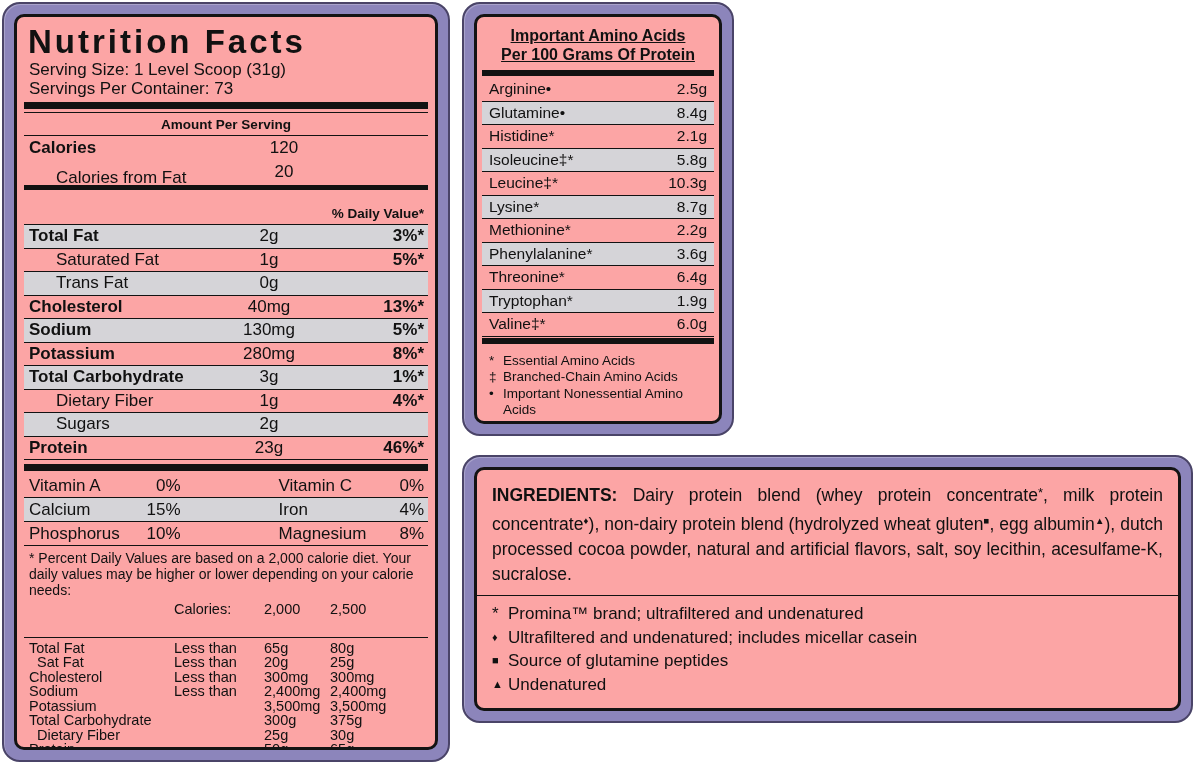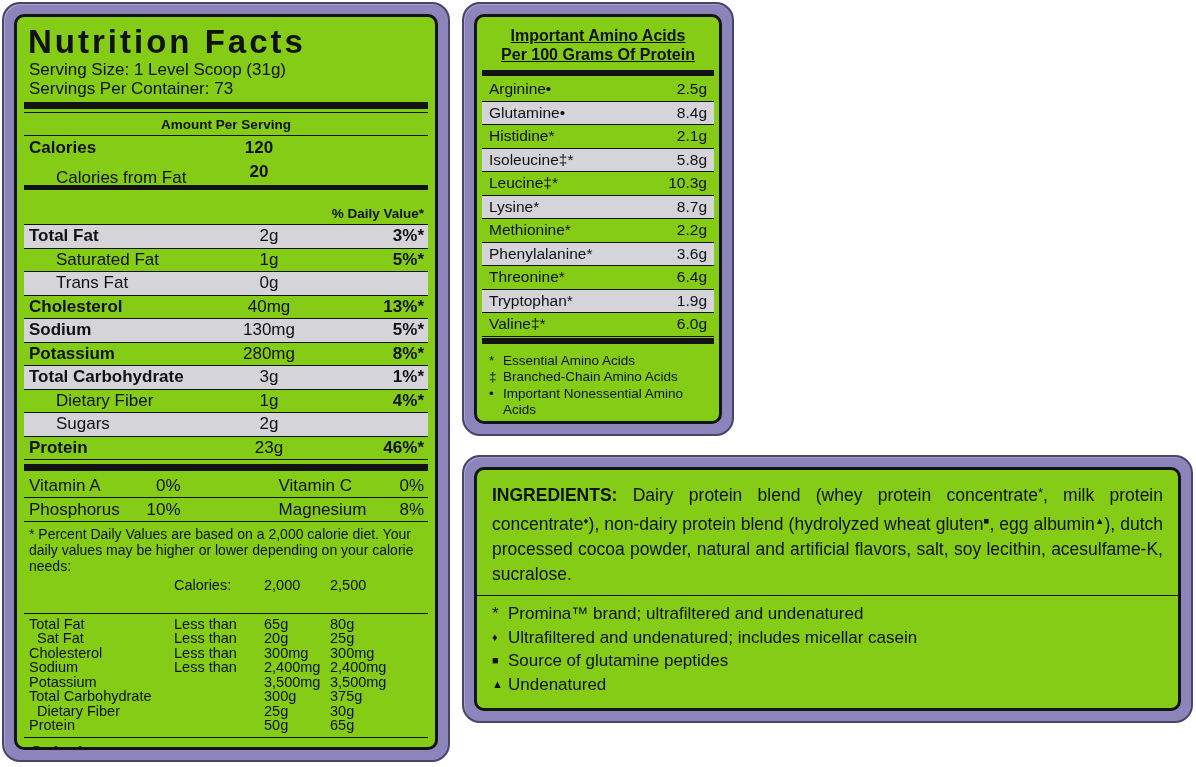--- a/index.html
+++ b/index.html
@@ -3,36 +3,36 @@
 <meta charset="utf-8">
 <style>
   * { margin:0; padding:0; box-sizing:border-box; }
   html,body { width:1196px; height:767px; background:#ffffff;
     font-family:"Liberation Sans","DejaVu Sans",sans-serif; color:#111; }
   .stage { position:relative; width:1196px; height:767px; overflow:hidden; }
 
   
   .panel { position:absolute; background:#8c85bb; border:2px solid #4a4468;
     border-radius:18px; padding:10px; box-shadow: inset 1px 1px 0 rgba(255,255,255,.25); }
-  .card { width:100%; height:100%; background:#84cc16; border:3px solid #141414;
+  .card { width:100%; height:100%; background:#fca5a5; border:3px solid #141414;
     border-radius:10px; overflow:hidden; }
 
   
   #panel-nutrition { left:2px; top:2px; width:448px; height:760px; }
   #panel-nutrition .card { padding:4px 7px; }
   .nf-title { font-size:33px; font-weight:bold; letter-spacing:3px; line-height:36px; padding:3px 0 0 4px; }
   .nf-sub  { font-size:17px; line-height:19px; padding-left:5px; }
   .bar-thick { height:7px; background:#121212; margin:4px 0 3px; }
   .bar-med   { height:5px; background:#121212; margin:1px 0; }
   .nf-aps { text-align:center; font-weight:bold; font-size:13.5px; padding:4px 0 3px;
     border-top:1.5px solid #121212; border-bottom:1.5px solid #121212; margin-top:2px; }
   .cal-row { position:relative; height:24px; font-size:17px; display:flex; align-items:center; }
   .cal-label { padding-left:5px; font-weight:bold; }
   .cal-label.sub { padding-left:32px; font-weight:normal;margin-top:12px; }
-  .cal-value { position:absolute; left:185px; width:100px; text-align:center;font-weight:bold; }
+  .cal-value { position:absolute; left:210px; width:100px; text-align:center; }
   .nf-dvh { text-align:right; font-weight:bold; font-size:13.5px; padding:3px 4px 3px 0;
     border-bottom:1.5px solid #121212; margin-top:13px; }
   .nf-row { position:relative; height:23.5px; display:flex; align-items:center;
     font-size:17px; border-bottom:1.5px solid #121212; }
   .nf-row .lbl { padding-left:5px; }
   .nf-row .lbl.b { font-weight:bold; }
   .nf-row .lbl.ind { padding-left:32px; }
   .nf-row .amt { position:absolute; left:195px; width:100px; text-align:center; }
   .nf-row .dv { position:absolute; right:4px; font-weight:bold; }
   .shaded { background:#d5d4d8; }
@@ -153,20 +153,26 @@
           </div>
         </div>
       <div class="bar-thick"></div>
       <div id="nf-vitamins">
           <div class="vit-row">
             <span class="l1">Vitamin A</span>
             <span class="v1">0%</span>
             <span class="l2">Vitamin C</span>
             <span class="v2">0%</span>
           </div>
+          <div class="vit-row shaded">
+            <span class="l1">Calcium</span>
+            <span class="v1">15%</span>
+            <span class="l2">Iron</span>
+            <span class="v2">4%</span>
+          </div>
           <div class="vit-row">
             <span class="l1">Phosphorus</span>
             <span class="v1">10%</span>
             <span class="l2">Magnesium</span>
             <span class="v2">8%</span>
           </div>
         </div>
       <div class="nf-footnote">* Percent Daily Values are based on a 2,000 calorie diet. Your daily values may be higher or lower depending on your calorie needs:</div>
       <div class="dv-grid calhdr">
         <span class="c1"></span>

